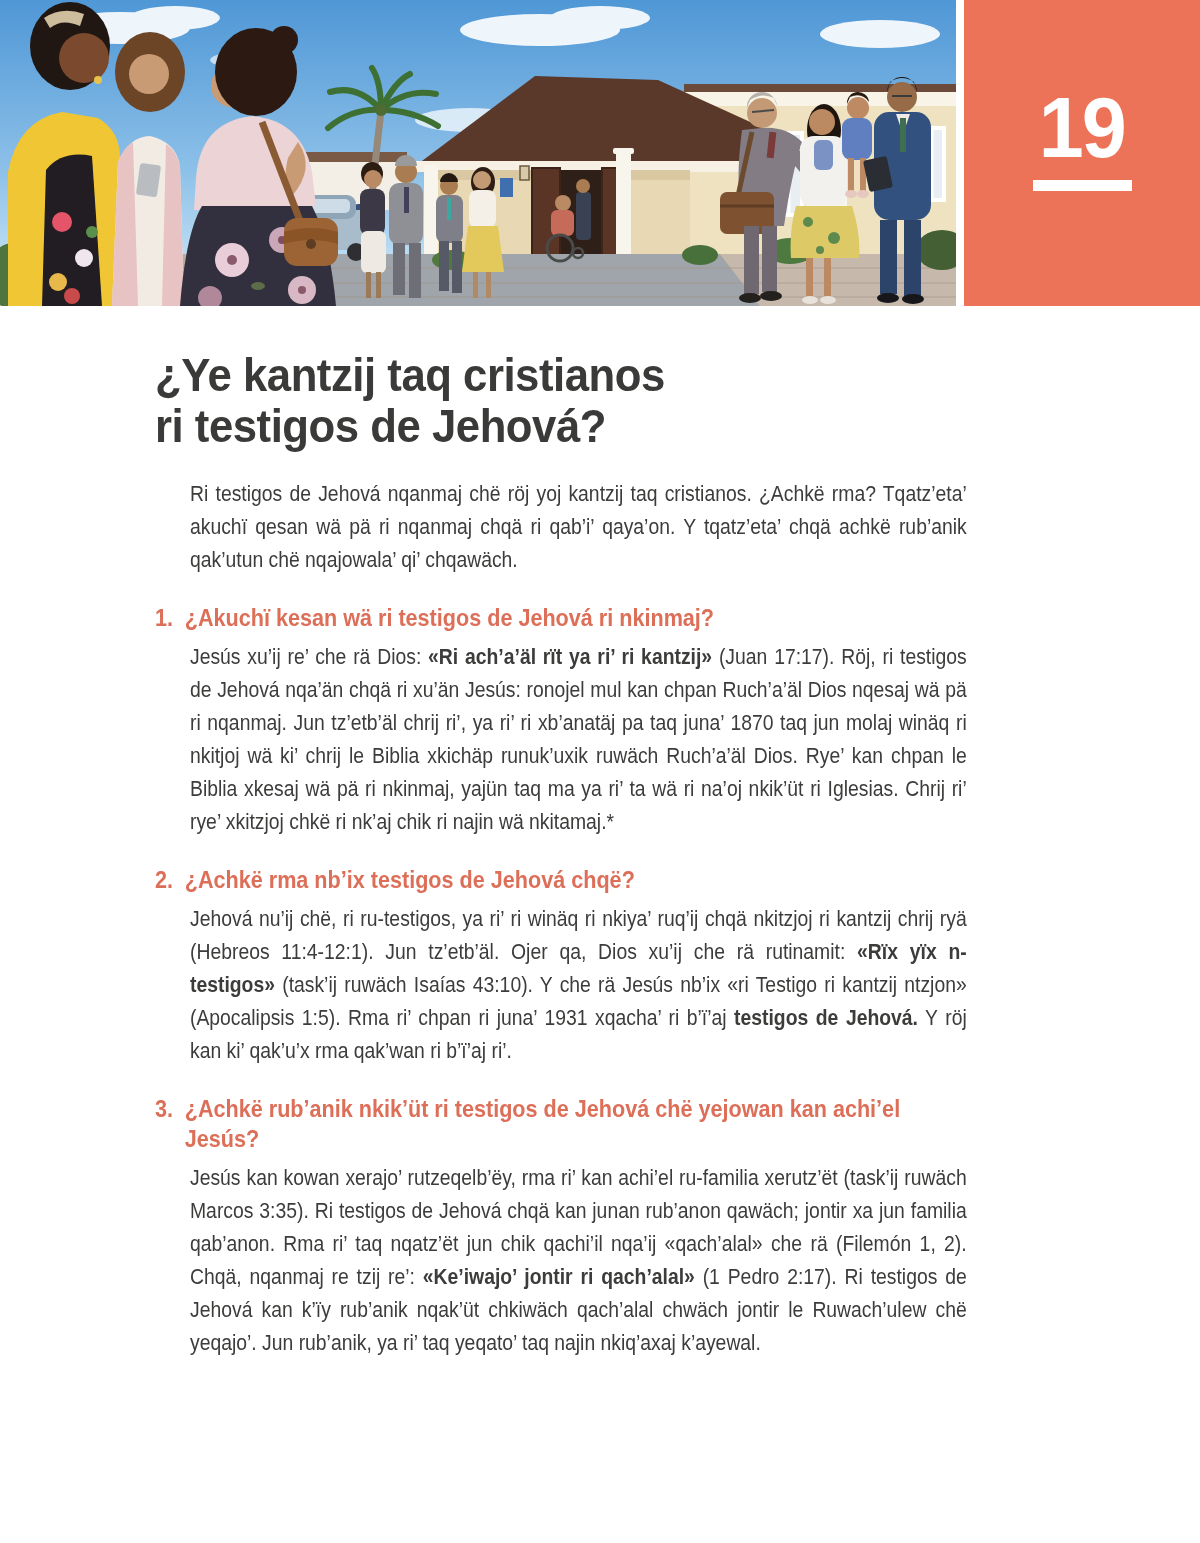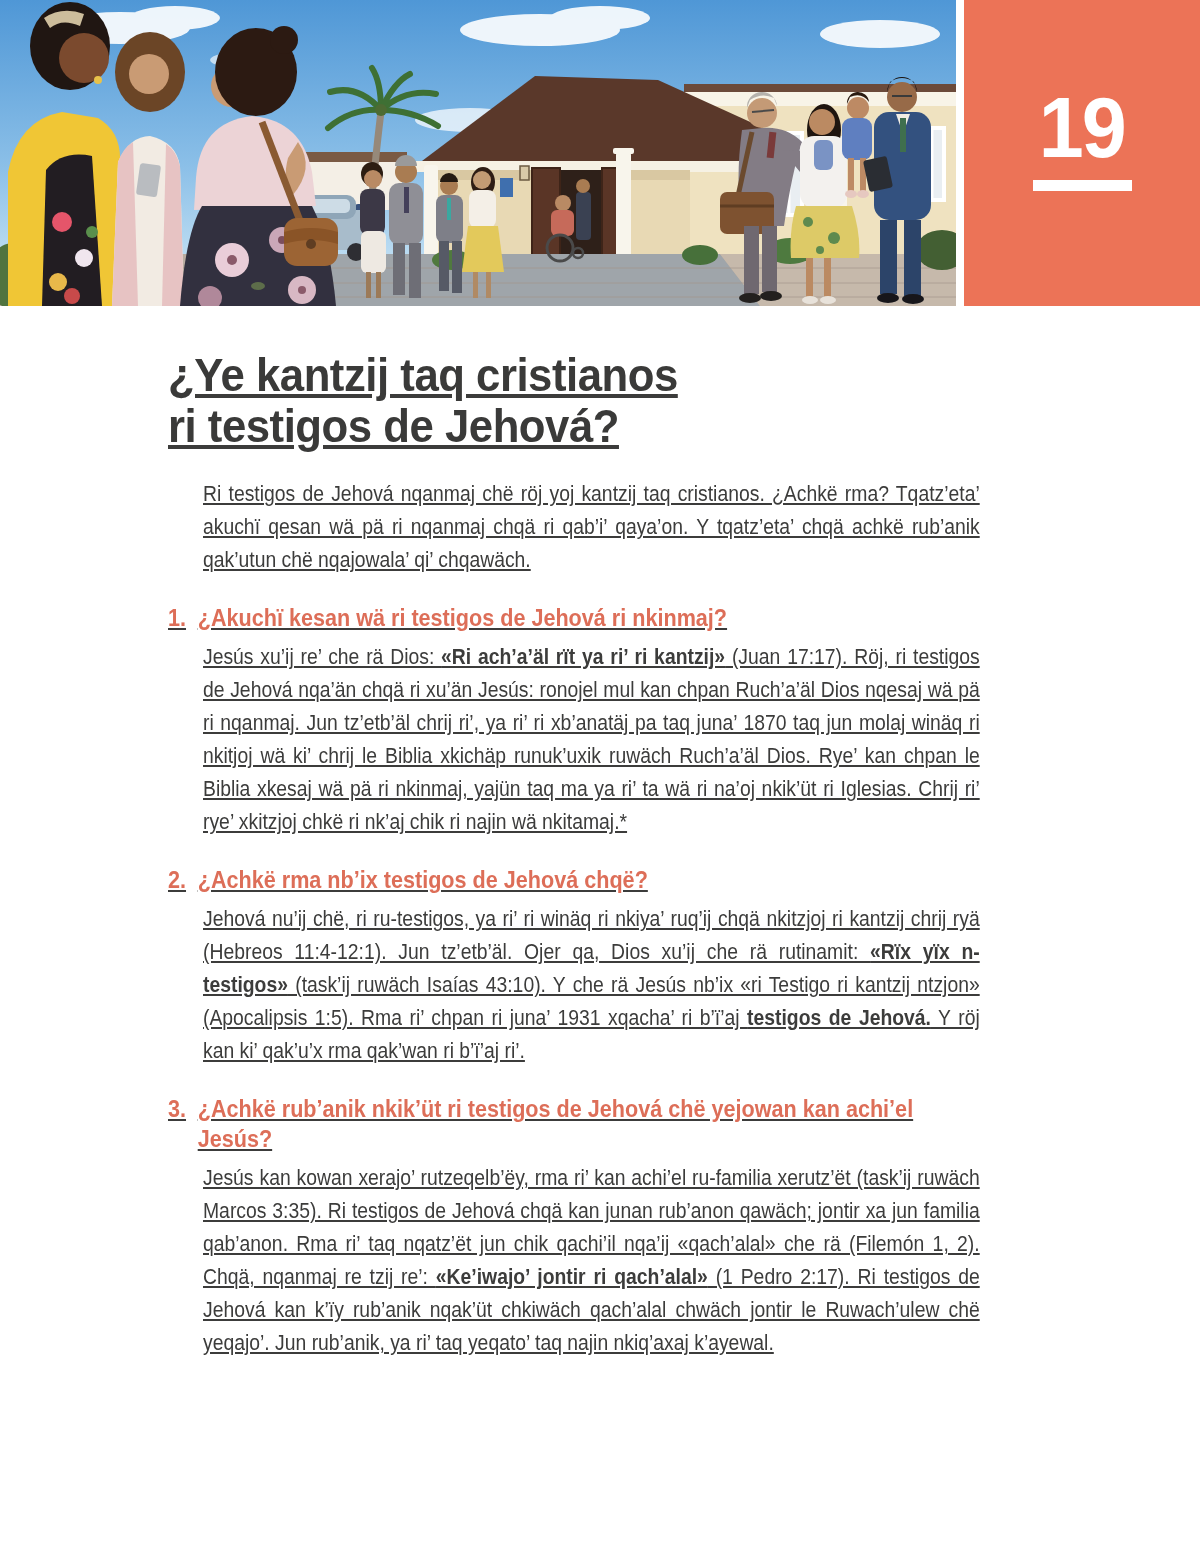--- a/index.html
+++ b/index.html
@@ -26,21 +26,21 @@
     margin-top:84px;
     font-size:86px;font-weight:700;color:#ffffff;line-height:1;
     letter-spacing:-2px;
     transform:scaleX(0.94);
   }
   .lesson-underline{
     margin-top:10px;width:99px;height:11px;background:#ffffff;
   }
 
   
-  .content{position:absolute;left:168px;top:350px;width:812px;text-decoration:underline;}
+  .content{position:absolute;left:155px;top:350px;width:812px;}
   .condx{transform:scaleX(0.9);transform-origin:0 0;}
   h1.article-title{
     margin:0;font-size:46px;font-weight:700;color:#3a3a39;
     line-height:51px;letter-spacing:-0.5px;
     width:854px;transform:scaleX(0.95);transform-origin:0 0;
   }
   h1.article-title span{display:block;}
   p{margin:0;}
   .body-text{
     font-size:21.5px;line-height:33px;color:#3c3c3b;

